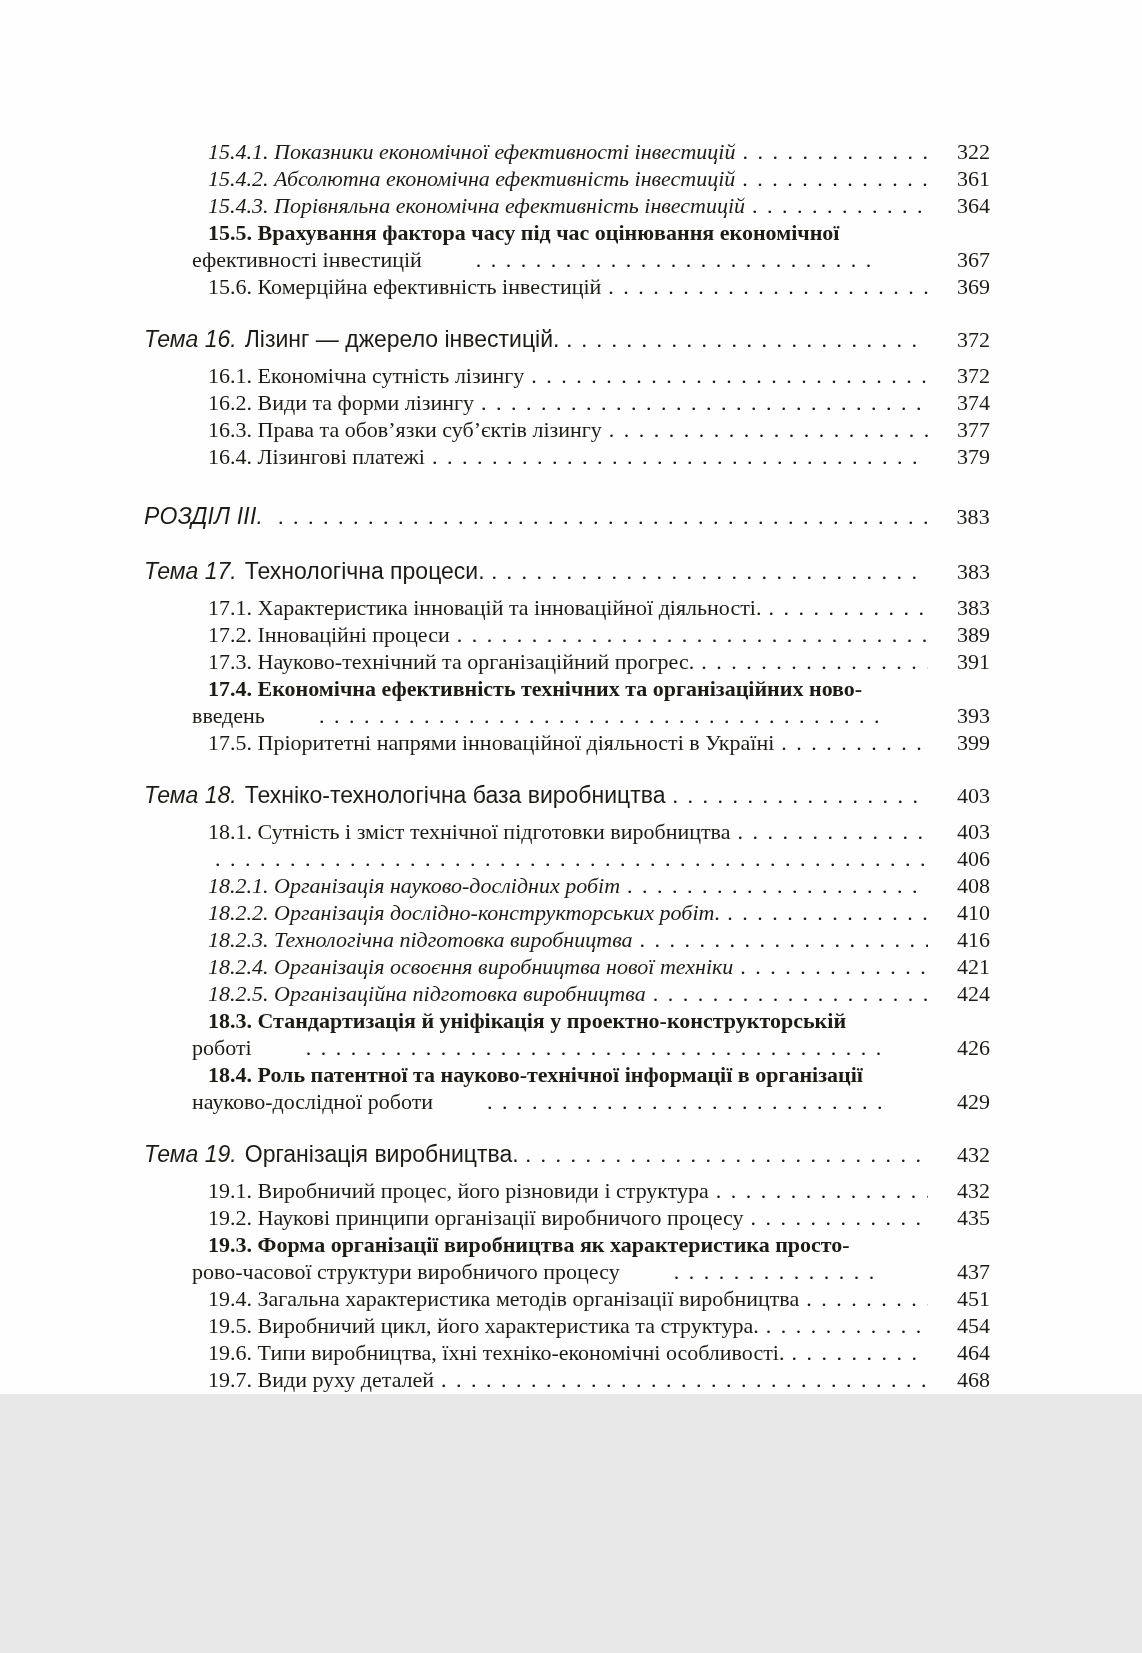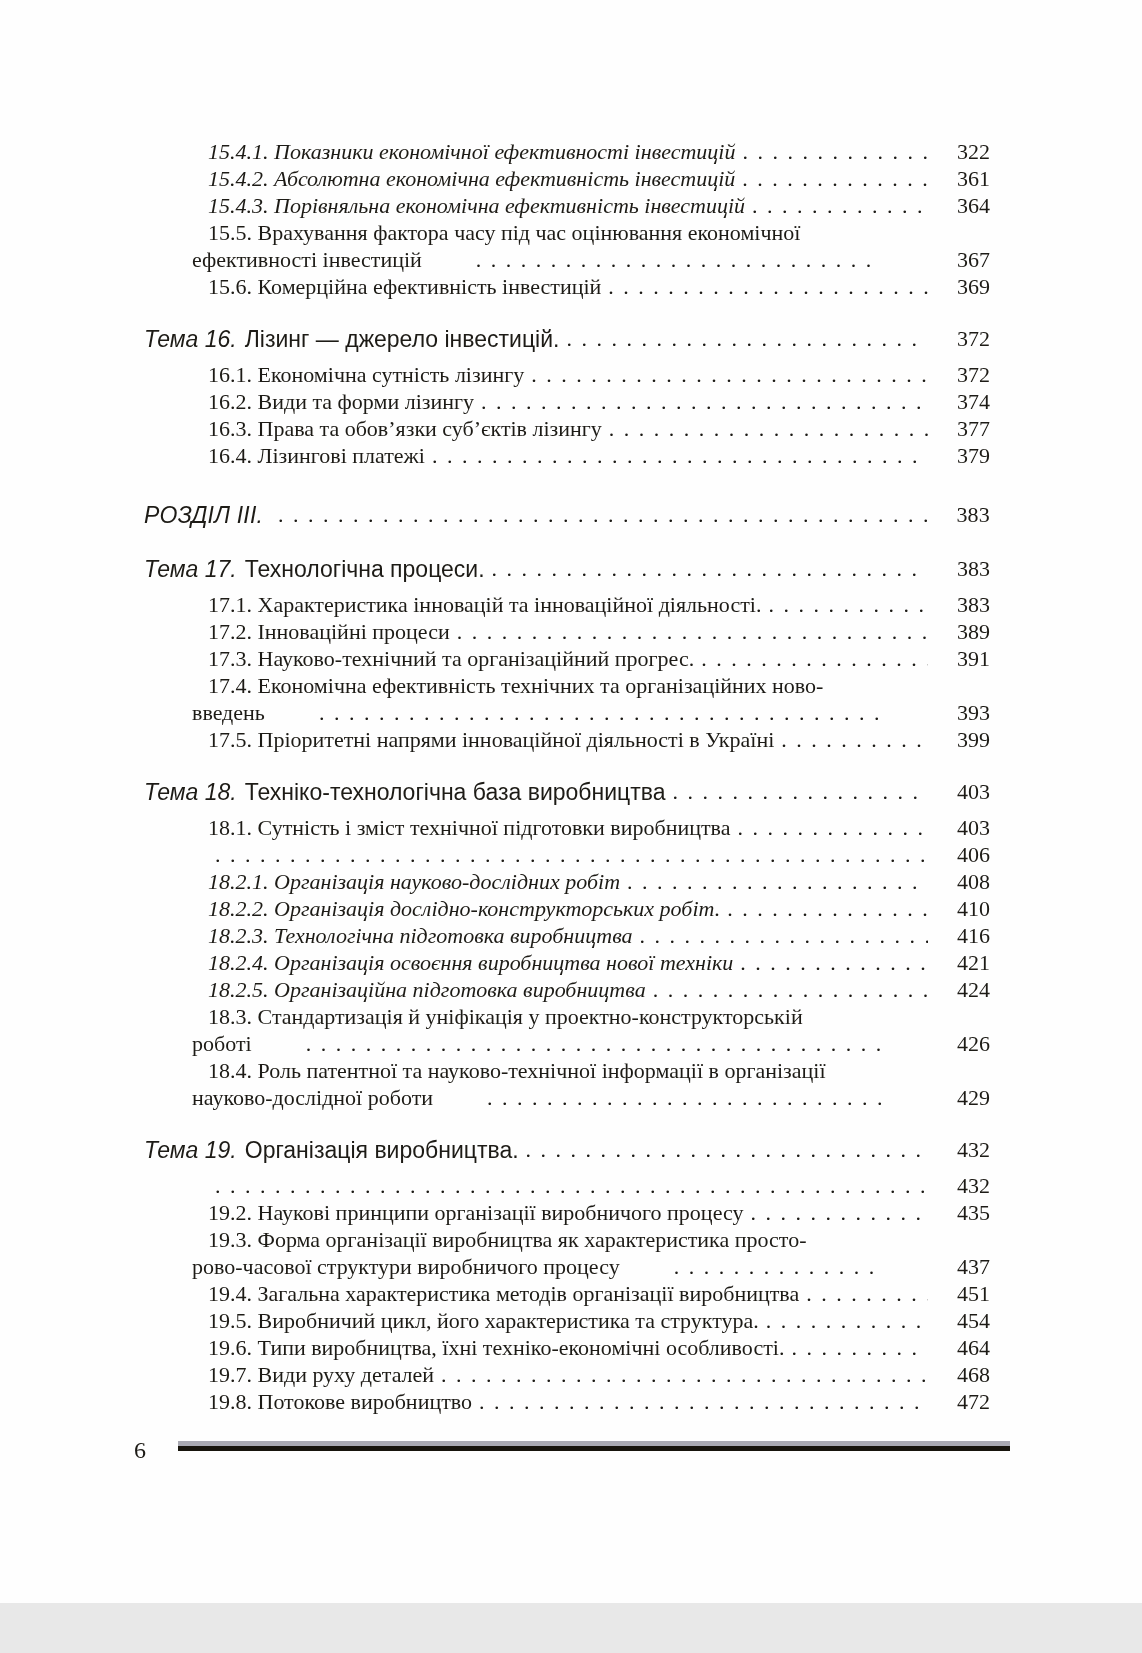--- a/index.html
+++ b/index.html
@@ -3,49 +3,48 @@
 <meta charset="utf-8">
 <style>
   html, body {
     margin: 0;
     padding: 0;
     background: #e8e8e8;
   }
   .page {
     position: relative;
     width: 1142px;
-    height: 1603px;
+    height: 1394px;
     background: #fefefe;
     color: #1d1b16;
     overflow: hidden;
     font-family: "Liberation Serif", serif;
   }
   .toc {
     position: absolute;
     left: 144px;
     top: 138px;
     width: 846px;
   }
   .row {
     display: flex;
     align-items: baseline;
     font-size: 22px;
     line-height: 27px;
     font-family: "Liberation Serif", serif;
   }
   .row.item { padding-left: 64px; }
   .row.contline { padding-left: 48px; gap: 47px; }
-  .row.firstline { display: block; }
+  .row.firstline { display: block; font-weight: bold; }
   .row.italic .text { font-style: italic; }
   .row.heading, .row.part {
     font-family: "Liberation Sans", sans-serif;
     font-size: 23px;
     line-height: 30px;
     padding-left: 0;
-    align-items: flex-end;
   }
   .row.heading { margin: 24px 0 7px 0; }
   .row.part { margin: 31px 0 0 0; letter-spacing: 0.2px; }
   .prefix {
     font-style: italic;
     margin-right: 8px;
     white-space: nowrap;
   }
   .text { white-space: pre-wrap; }
   .leader {
@@ -230,20 +229,21 @@
         <span class="leader"> . . . . . . . . . . . . . . . . . . . . . . . . . . . . . . . . . . . . . . . . . . . . . . . . . . . . . . . . . . . . . . . . . . . . . . . . . . . . . . . . . . . . . . . . . .</span>
         <span class="pagecol">429</span>
       </div>
       <div class="row heading">
         <span class="prefix">Тема 19.</span>
         <span class="text">Організація виробництва.</span>
         <span class="leader"> . . . . . . . . . . . . . . . . . . . . . . . . . . . . . . . . . . . . . . . . . . . . . . . . . . . . . . . . . . . . . . . . . . . . . . . . . . . . . . . . . . . . . . . . . .</span>
         <span class="pagecol">432</span>
       </div>
       <div class="row item">
+        <span class="text">19.1. Виробничий процес, його різновиди і структура</span>
         <span class="leader"> . . . . . . . . . . . . . . . . . . . . . . . . . . . . . . . . . . . . . . . . . . . . . . . . . . . . . . . . . . . . . . . . . . . . . . . . . . . . . . . . . . . . . . . . . .</span>
         <span class="pagecol">432</span>
       </div>
       <div class="row item">
         <span class="text">19.2. Наукові принципи організації виробничого процесу</span>
         <span class="leader"> . . . . . . . . . . . . . . . . . . . . . . . . . . . . . . . . . . . . . . . . . . . . . . . . . . . . . . . . . . . . . . . . . . . . . . . . . . . . . . . . . . . . . . . . . .</span>
         <span class="pagecol">435</span>
       </div>
       <div class="row item firstline"><span class="text">19.3. Форма організації виробництва як характеристика просто-</span></div>
       <div class="row contline">

